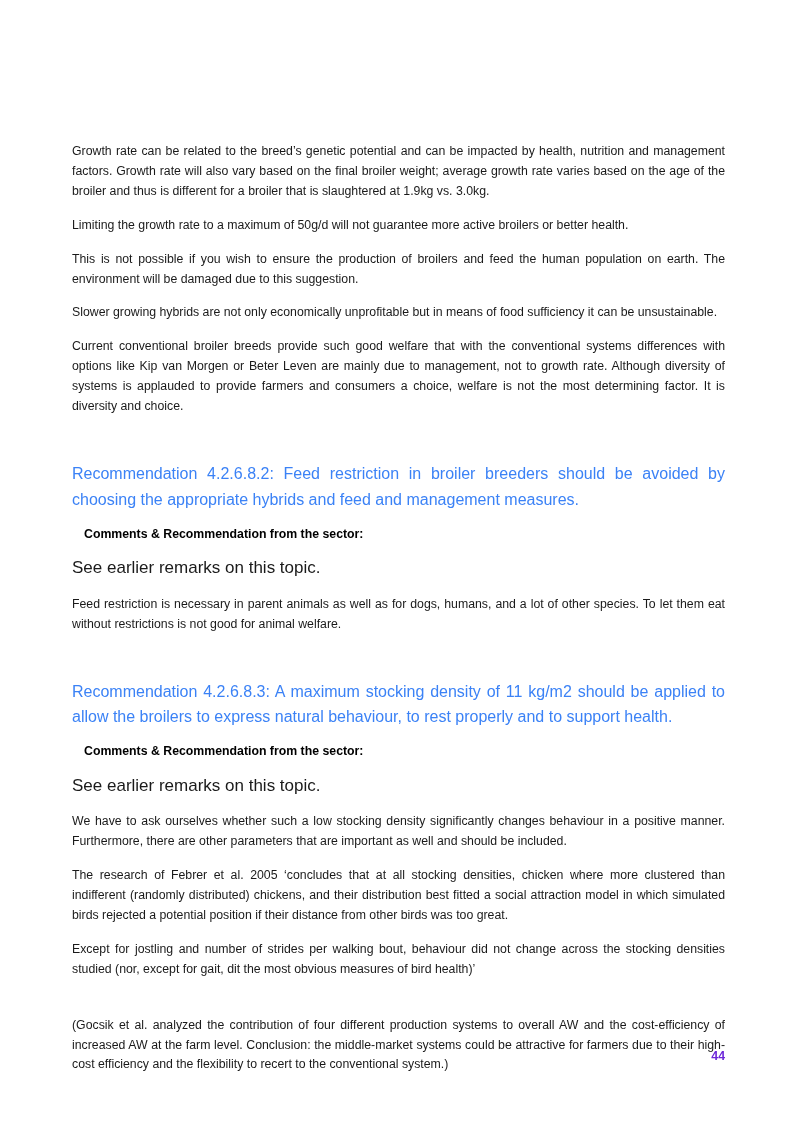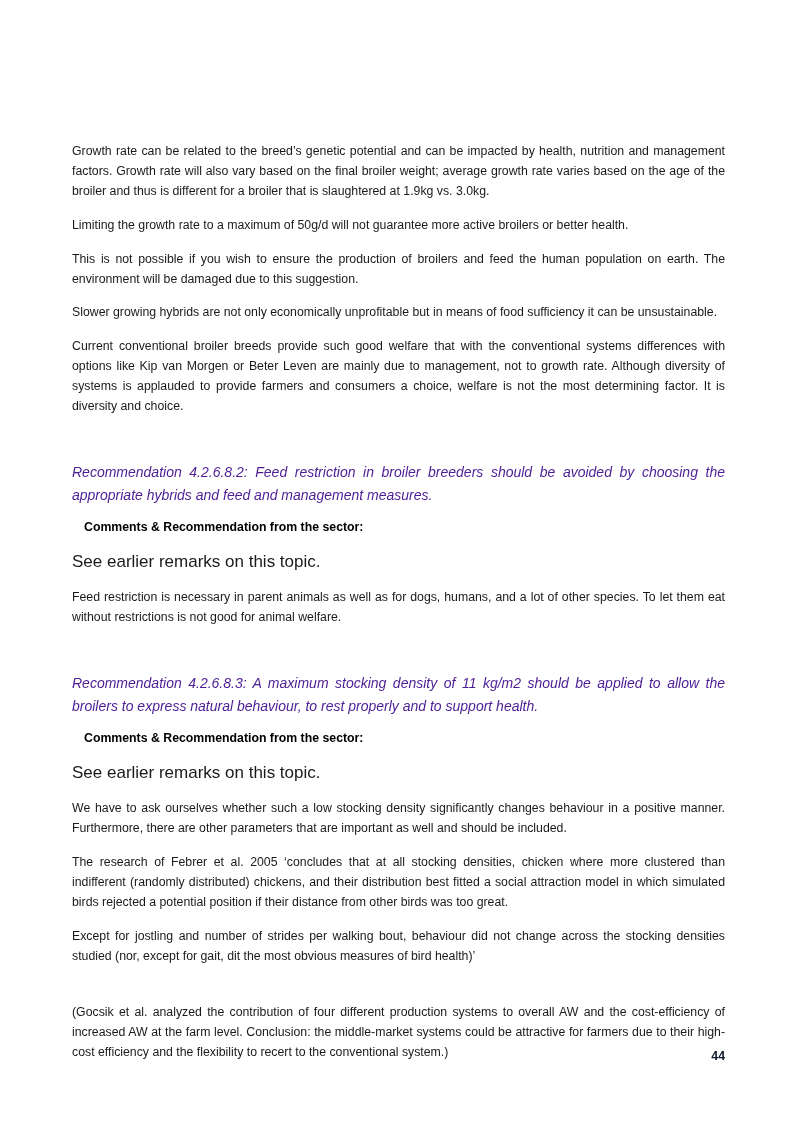--- a/index.html
+++ b/index.html
@@ -28,26 +28,25 @@
     line-height: 1.62;
     text-align: justify;
     margin: 0 0 14px 0;
     color: #1a1a1a;
     hyphens: none;
   }
   p.para:last-child {
     margin-bottom: 0;
   }
   .rec {
-    font-style: italic;
-    font-size: 14px;
+    font-size: 16px;
     line-height: 1.62;
     text-align: justify;
     margin: 0 0 12px 0;
-    color: #4c1d95;
+    color: #3b82f6;
   }
   .heading {
     font-size: 12.3px;
     font-weight: bold;
     line-height: 1.5;
     margin: 12px;
     color: #000000;
   }
   .subline {
     font-size: 17px;
@@ -60,21 +59,21 @@
   }
   .gap-md {
     height: 22px;
   }
   .page-number {
     position: absolute;
     right: 75px;
     bottom: 68px;
     font-size: 12.3px;
     font-weight: bold;
-    color: #0f172a;
+    color: #6d28d9;
   }
 </style>
 </head>
 <body>
 
 <div class="page">
   <div class="doc-body" id="doc-body">
       <p class="para">Growth rate can be related to the breed’s genetic potential and can be impacted by health, nutrition and management factors. Growth rate will also vary based on the final broiler weight; average growth rate varies based on the age of the broiler and thus is different for a broiler that is slaughtered at 1.9kg vs. 3.0kg.</p>
       <p class="para">Limiting the growth rate to a maximum of 50g/d will not guarantee more active broilers or better health.</p>
       <p class="para">This is not possible if you wish to ensure the production of broilers and feed the human population on earth. The environment will be damaged due to this suggestion.</p>

